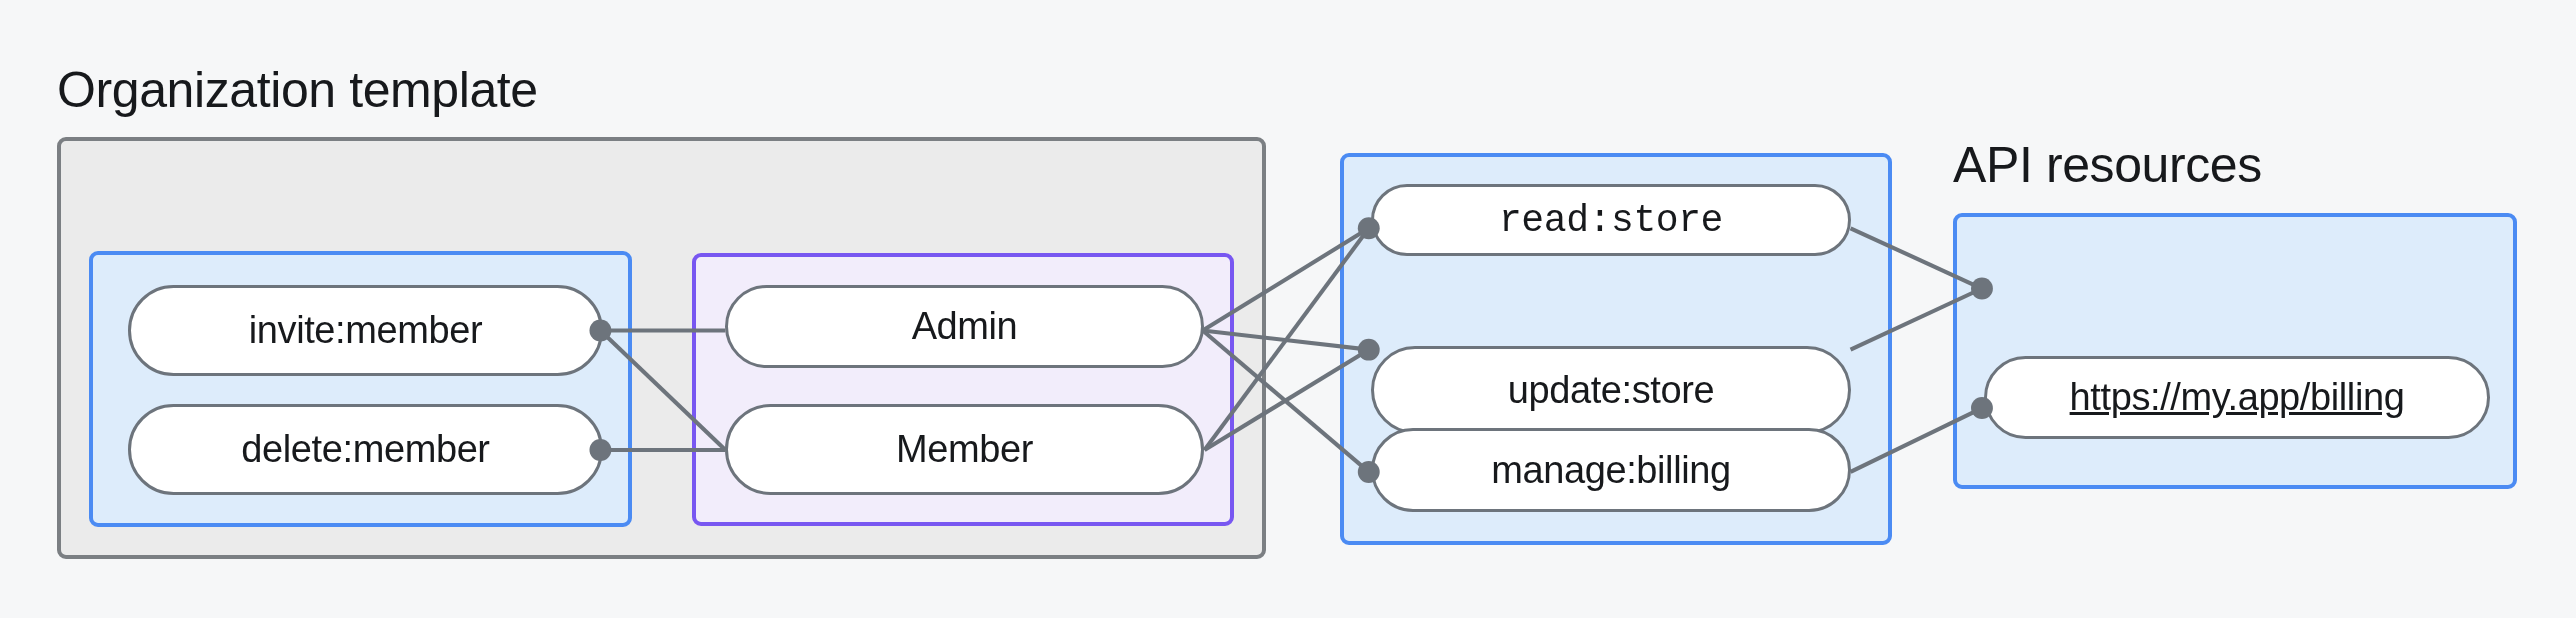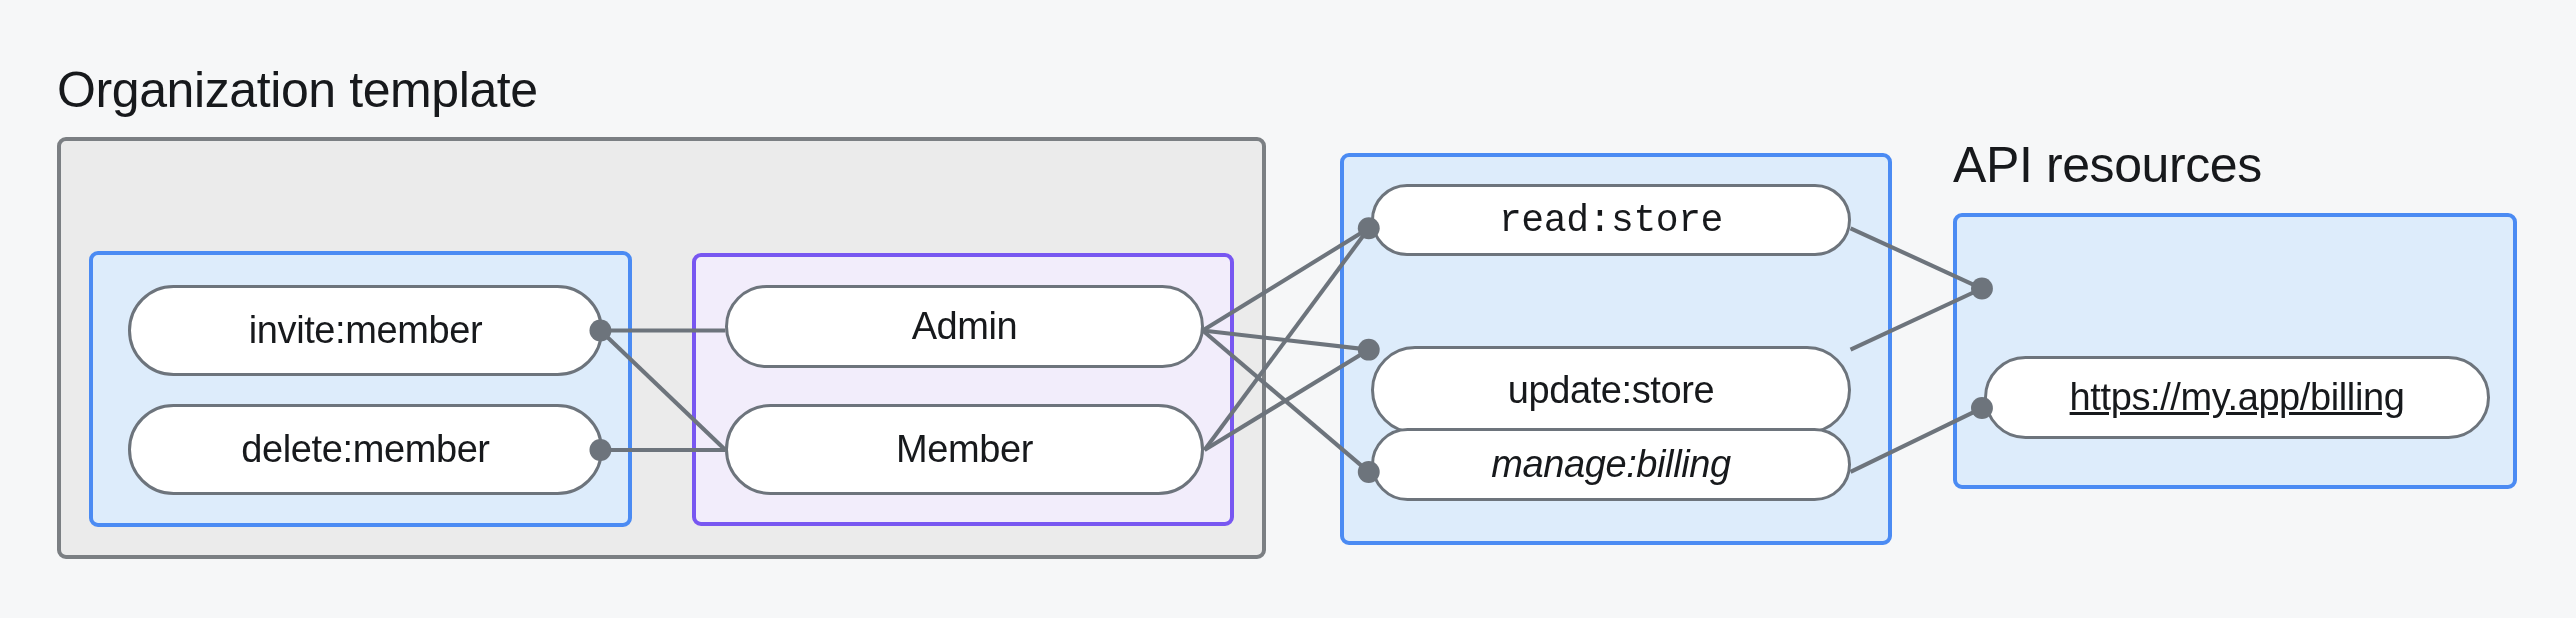--- a/index.html
+++ b/index.html
@@ -78,21 +78,21 @@
   <div class="group blue" style="left:1953px; top:213px; width:564px; height:276px;"></div>
 
   <div class="pill" style="left:128px; top:404px; width:475px; height:91px;">delete:member</div>
   <div class="pill" style="left:128px; top:285px; width:475px; height:91px;">invite:member</div>
 
   <div class="pill" style="left:725px; top:285px; width:479px; height:83px;text-align:center;">Admin</div>
   <div class="pill" style="left:725px; top:404px; width:479px; height:91px;">Member</div>
 
   <div class="pill" style="left:1371px; top:184px; width:480px; height:72px;font-family:Liberation Mono, monospace;">read:store</div>
   <div class="pill" style="left:1371px; top:306px; width:480px; height:88px;margin-top:40px;">update:store</div>
-  <div class="pill" style="left:1371px; top:428px; width:480px; height:73px;font-style:italic;">manage:billing</div>
+  <div class="pill" style="left:1371px; top:428px; width:480px; height:84px;">manage:billing</div>
 
   <div class="pill" style="left:1984px; top:356px; width:506px; height:83px;text-decoration:underline;">https://my.app/billing</div>
 
   <svg class="edges" viewBox="0 0 2823 678">
 
     <line class="edge" x1="658" y1="362" x2="795" y2="362"></line>
     <line class="edge" x1="658" y1="362" x2="795" y2="493"></line>
     <line class="edge" x1="658" y1="493" x2="795" y2="493"></line>
 
     <line class="edge" x1="1318" y1="362" x2="1500" y2="250"></line>

